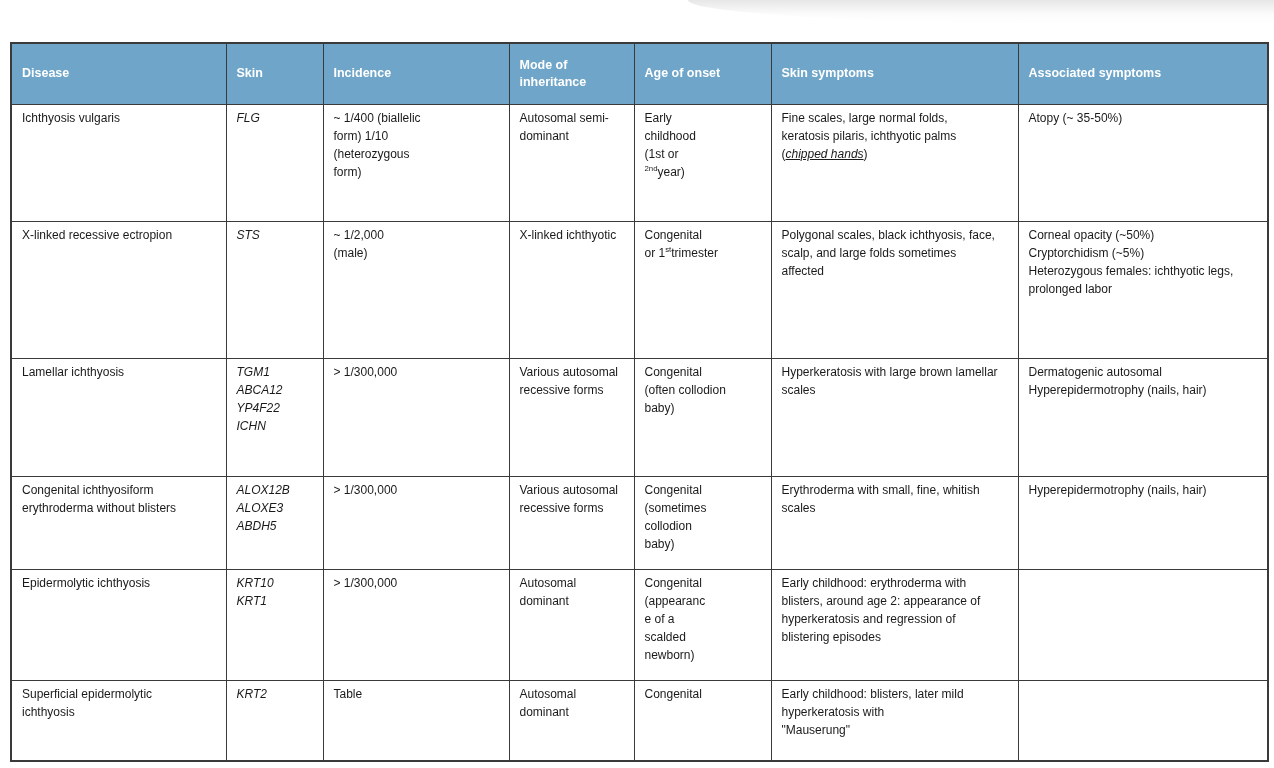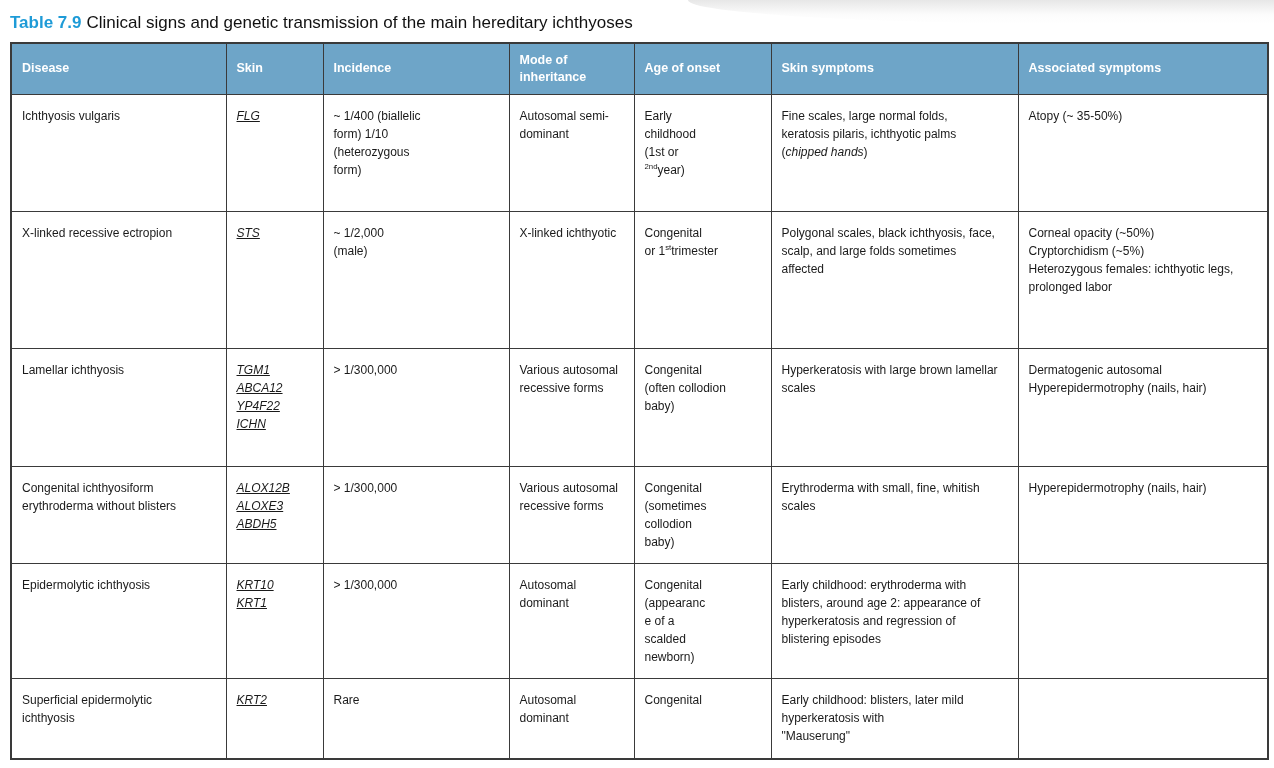--- a/index.html
+++ b/index.html
@@ -62,51 +62,48 @@
     color: #ffffff;
     font-size: 12.5px;
     font-weight: bold;
     vertical-align: middle;
     padding: 8px 10px;
     white-space: pre-line;
     line-height: 1.35;
   }
   table.clinical td {
     vertical-align: top;
-    padding: 12px 10px;
+    padding: 4px 10px;
     font-size: 12px;
     line-height: 1.5;
     white-space: pre-line;
   }
-  tr.header-row { height: 51px; }
+  tr.header-row { height: 61px; }
   tr.r0 { height: 117px; }
   tr.r1 { height: 137px; }
   tr.r2 { height: 118px; }
   tr.r3 { height: 93px;  }
   tr.r4 { height: 111px; }
   tr.r5 { height: 81px; margin-left: 25px;  }
-  td.genes-cell { font-style: italic; text-decoration: underline; }
-  .it { font-style: italic; }
+  td.genes-cell { font-style: italic; }
+  .it { font-style: italic; text-decoration: underline; }
   sup {
     font-size: 0.65em;
     vertical-align: super;
     line-height: 0;
     margin-top: 48px;
   }
 </style>
 </head>
 <body>
 
 <div class="page">
 
   <div class="top-artifact"></div>
 
-  <div class="title">
-    <span class="label">Table 7.9</span><span class="caption">Clinical signs and genetic transmission of the main hereditary ichthyoses</span>
-  </div>
 
   <table class="clinical">
     <colgroup>
       <col style="width:215px">
       <col style="width:97px">
       <col style="width:186px">
       <col style="width:125px">
       <col style="width:137px">
       <col style="width:247px">
       <col style="width:250px">
@@ -207,21 +204,21 @@
         <td><span>Early childhood: erythroderma with
 blisters, around age 2: appearance of
 hyperkeratosis and regression of
 blistering episodes</span><span class="it"></span><span></span></td>
         <td></td>
       </tr>
       <tr class="r5">
         <td class="disease-cell">Superficial epidermolytic
 ichthyosis</td>
         <td class="genes-cell">KRT2</td>
-        <td>Rare</td>
+        <td>Table</td>
         <td>Autosomal
 dominant</td>
         <td><span>Congenital</span><sup></sup><span></span></td>
         <td><span>Early childhood: blisters, later mild
 hyperkeratosis with
 "Mauserung"</span><span class="it"></span><span></span></td>
         <td></td>
       </tr>
     </tbody>
   </table>

